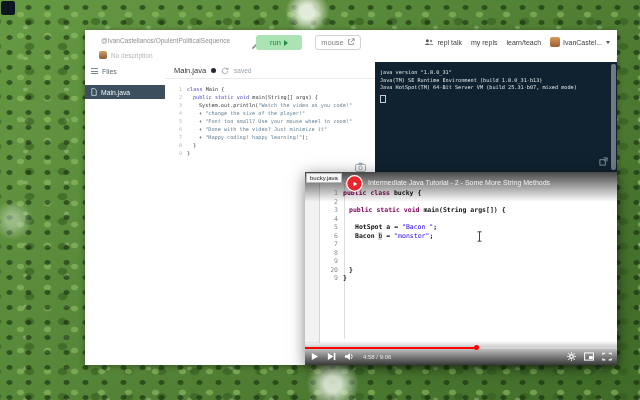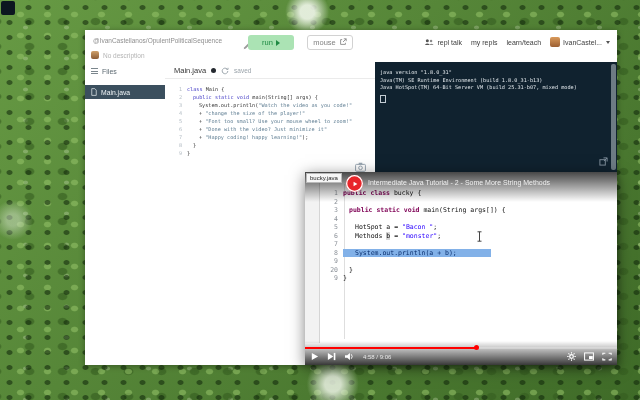--- a/index.html
+++ b/index.html
@@ -16,21 +16,21 @@
       radial-gradient(rgba(52,92,31,.6) 0 4px, transparent 5.5px),
       radial-gradient(rgba(214,230,195,.3) 0 2px, transparent 3px),
       linear-gradient(135deg,#679a44,#3f6b28);
     background-size:auto,auto,auto,19px 15px,27px 21px,33px 25px,41px 31px,auto;
     background-position:0 0,0 0,0 0,0 0,7px 4px,13px 9px,5px 12px,0 0;
   }
   .desktop-icon{position:absolute;left:1px;top:1px;width:14px;height:14px;background:#0c1620;border-radius:2px;}
 
   
   .browser{position:absolute;left:85px;top:30px;width:532px;height:335px;background:#fff;box-shadow:0 1px 6px rgba(0,0,0,.35);}
-  .topbar{position:absolute;left:0;top:0;right:0;height:32px;background:#fff;border-bottom:1px solid #404040;}
+  .topbar{position:absolute;left:8px;top:0;right:0;height:32px;background:#fff;border-bottom:1px solid #404040;}
   .repl-title{position:absolute;left:8px;top:7px;font-size:6.5px;color:#8f8f8f;white-space:nowrap;}
   .pencil{position:absolute;left:158px;top:6px;}
   .run-btn{position:absolute;left:163px;top:5px;width:46px;height:15px;background:#abe3b4;border:none;border-radius:3px;
     display:flex;align-items:center;justify-content:center;gap:3px;font-size:7.5px;color:#1f8a43;font-family:inherit;cursor:pointer;}
   .run-tri{width:0;height:0;border-left:4px solid #1f8a43;border-top:3px solid transparent;border-bottom:3px solid transparent;}
   .share-btn{position:absolute;left:222px;top:5px;width:46px;height:15px;background:#fff;border:1px solid #d2d2d2;border-radius:3px;
     display:flex;align-items:center;justify-content:center;gap:3px;font-size:7.5px;color:#818181;font-family:inherit;cursor:pointer;}
   .topnav{position:absolute;right:7px;top:7px;display:flex;align-items:center;gap:9px;font-size:7px;color:#3d3d3d;white-space:nowrap;}
   .nav-item{display:flex;align-items:center;gap:3px;cursor:pointer;}
   .user-avatar{width:10px;height:10px;border-radius:2px;background:linear-gradient(#d99a5b,#9c5f33);}
@@ -70,21 +70,21 @@
   .video{position:absolute;left:305px;top:172px;width:312px;height:193px;overflow:hidden;z-index:10;box-shadow:0 3px 14px rgba(0,0,0,.5);}
   .video-surface{position:absolute;left:0;top:0;right:0;bottom:0;background:#fff;}
   .v-leftstrip{position:absolute;left:0;top:0;bottom:22px;width:14px;background:#f2f2f2;border-right:1px solid #d5d5d5;z-index:1;}
   .v-sep{position:absolute;left:39px;top:12px;bottom:26px;width:1px;background:#dedede;z-index:0;}
   .v-code{position:absolute;left:0;right:0;top:17px;z-index:1;}
   .eclipse-code{font-family:"DejaVu Sans Mono",monospace;font-size:6.5px;line-height:8.5px;color:#111;}
   .eclipse-code .cl{height:8.5px;position:relative;}
   .eclipse-code .ln{flex:none;width:33px;text-align:right;padding-right:5px;color:#8b9198;}
   .eclipse-code .tk-kw{color:#7f0055;font-weight:bold;}
   .eclipse-code .tk-str{color:#2a00ff;}
-  .eclipse-code .tk-pl{color:#111;}
+  .eclipse-code .tk-pl{color:#111;font-weight:bold;}
   .eclipse-code .tk-occ{background:#d8d8d8;}
   .eclipse-code .lc.hl{background:#82b1e8;padding-right:34px;}
   .eclipse-code .lc.hl .tk-pl{color:#0a2f6e;}
   .ibeam{position:absolute;left:171px;top:56px;z-index:2;}
   .v-topgrad{position:absolute;left:0;top:0;right:0;height:30px;background:linear-gradient(180deg,rgba(0,0,0,.72),rgba(0,0,0,0));z-index:3;}
   .eclipse-tab{position:absolute;left:1px;top:1px;background:#f6f6f6;border:1px solid #b9b9b9;color:#222;font-size:6px;padding:1px 3px;z-index:4;}
   .v-logo{position:absolute;left:41px;top:3px;width:17px;height:17px;border-radius:50%;background:#e8252a;
     box-shadow:inset 0 0 0 1.3px #fff;display:flex;align-items:center;justify-content:center;z-index:4;}
   .v-title{position:absolute;left:63px;top:7px;font-size:7px;color:#f0f0f0;white-space:nowrap;z-index:4;}
   .v-controls{position:absolute;left:0;right:0;bottom:0;height:24px;background:linear-gradient(0deg,rgba(0,0,0,.78),rgba(0,0,0,0));z-index:5;}
@@ -268,29 +268,28 @@
         <div class="cl">
           <span class="ln">4</span>
           <span class="lc" style="padding-left: 0px;"></span>
         </div>
         <div class="cl">
           <span class="ln">5</span>
           <span class="lc" style="padding-left: 12px;"><span class="tk-pl">HotSpot a = </span><span class="tk-str">"Bacon "</span><span class="tk-pl">;</span></span>
         </div>
         <div class="cl">
           <span class="ln">6</span>
-          <span class="lc" style="padding-left: 12px;"><span class="tk-pl">Methods </span><span class="tk-occ">b</span><span class="tk-pl"> = </span><span class="tk-str">"monster"</span><span class="tk-pl">;</span></span>
+          <span class="lc" style="padding-left: 12px;"><span class="tk-pl">Bacon </span><span class="tk-occ">b</span><span class="tk-pl"> = </span><span class="tk-str">"monster"</span><span class="tk-pl">;</span></span>
         </div>
         <div class="cl">
           <span class="ln">7</span>
           <span class="lc" style="padding-left: 0px;"></span>
         </div>
         <div class="cl">
           <span class="ln">8</span>
-          <span class="lc hl" style="padding-left: 12px;"><span class="tk-pl">System.out.println(a + b);</span></span>
         </div>
         <div class="cl">
           <span class="ln">9</span>
           <span class="lc" style="padding-left: 0px;"></span>
         </div>
         <div class="cl">
           <span class="ln">20</span>
           <span class="lc" style="padding-left: 6px;"><span class="tk-pl">}</span></span>
         </div>
         <div class="cl">

